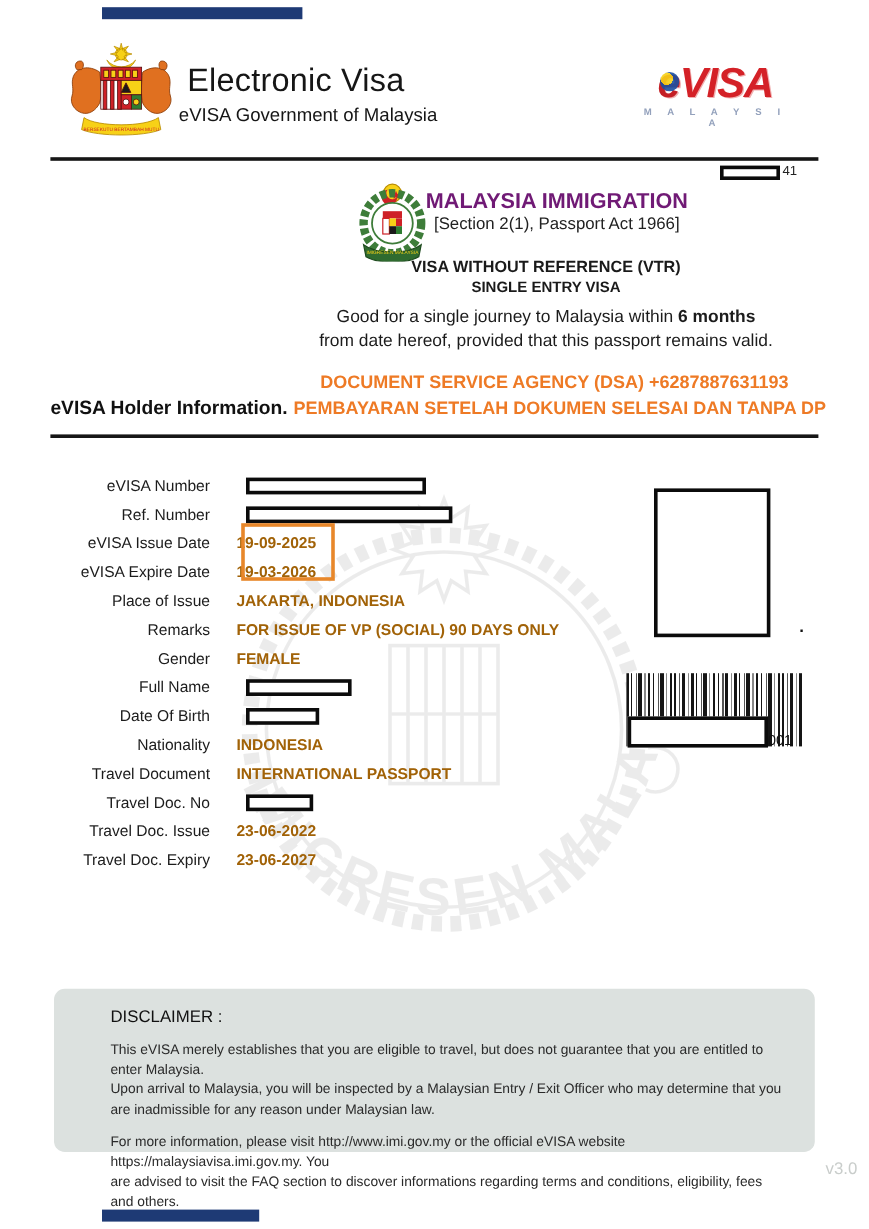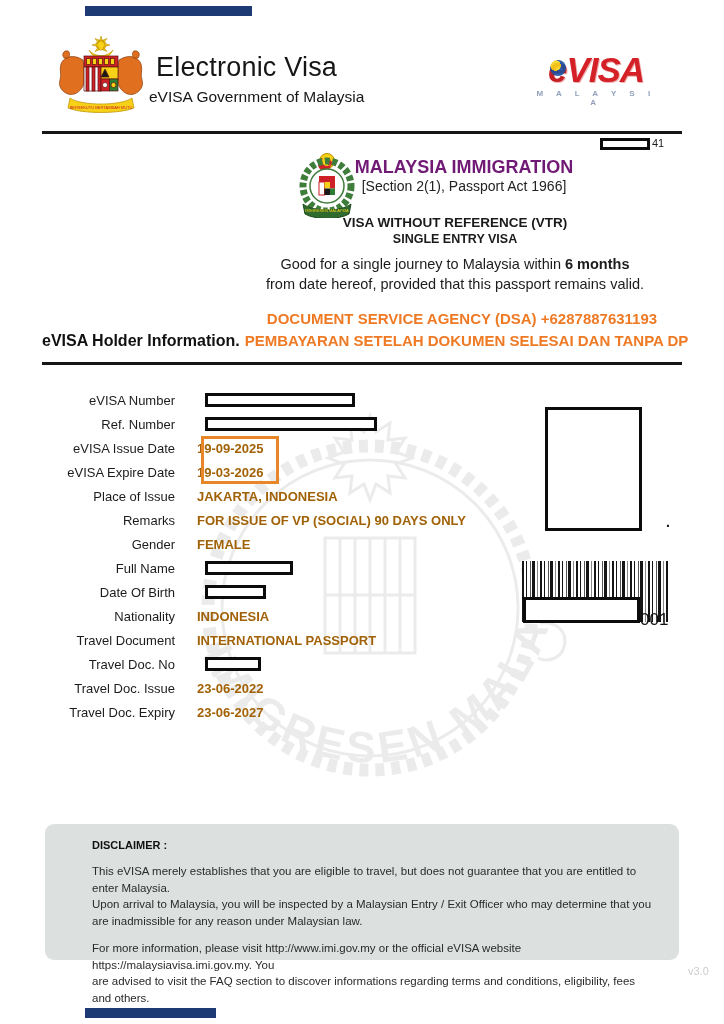--- a/index.html
+++ b/index.html
@@ -41,44 +41,44 @@
   .imm-good2{left:190px;top:276px;width:530px;text-align:center;font-size:14.5px;color:#1c1c1c;}
 
   
   .agency1{left:204px;top:310px;width:516px;text-align:center;font-size:15px;font-weight:bold;color:#ee7a25;}
   .holder-row{left:42px;top:332px;width:682px;font-size:15px;font-weight:bold;white-space:nowrap;}
   .holder-title{color:#111;font-size:16px;}
   .agency2{color:#ee7a25;margin-left:5px;}
 
   
   .form{left:42px;top:388px;width:470px;}
-  .frow{display:flex;height:24px;align-items:center;}
+  .frow{display:flex;height:24px;align-items:flex-end;}
   .flabel{width:133px;text-align:right;font-size:13px;color:#1c1c1c;flex:none;}
   .fvalue{margin-left:22px;font-size:13px;font-weight:bold;color:#a16207;white-space:nowrap;}
   .fredact{margin-left:30px;height:14px;border:3px solid #0b0b0b;background:#fff;box-sizing:border-box;}
   .date-highlight{left:201px;top:436px;width:78px;height:48px;border:3px solid #e8872a;box-sizing:border-box;}
   .remarks-dot{left:666px;top:514px;font-size:14px;font-weight:bold;color:#111;}
 
   
   .photo-box{left:545px;top:407px;width:97px;height:124px;border:3.5px solid #0b0b0b;background:#fff;box-sizing:border-box;}
   .barcode{left:522px;top:561px;width:147px;height:61px;
     background:repeating-linear-gradient(90deg,#151515 0 2px,#fff 2px 4px,#151515 4px 5px,#fff 5px 8px,#555 8px 9px,#fff 9px 10px,#151515 10px 13px,#fff 13px 15px,#888 15px 16px,#fff 16px 18px);}
   .barcode-mask{left:523px;top:597px;width:117px;height:26px;border-width:3px;}
-  .barcode-num{left:640px;top:610px;font-size:17px;color:#111;}
+  .barcode-num{left:640px;top:610px;font-size:12px;color:#111;}
 
   
   .watermark{left:140px;top:398px;opacity:0.09;}
 
   
   .disclaimer{left:45px;top:824px;width:634px;height:136px;background:#dce1df;border-radius:9px;box-sizing:border-box;
               padding:15px 25px 0 47px;}
-  .disc-title{font-size:11px;font-weight:bold;color:#111;margin-bottom:12px;}
+  .disc-title{font-size:14px;font-weight:normal;color:#111;margin-bottom:12px;}
   .disc-line{font-size:11.5px;color:#2a2a2a;line-height:16.5px;}
   .disc-gap{height:11px;}
-  .version{left:688px;top:965px;font-size:11px;color:#c9cdcb;}
+  .version{left:688px;top:965px;font-size:14px;color:#c9cdcb;}
 </style>
 </head>
 <body>
 
 <div class="page">
 
   <div class="abs navbar-top"></div>
   <div class="abs navbar-bottom"></div>
 
   <div class="abs coa">

